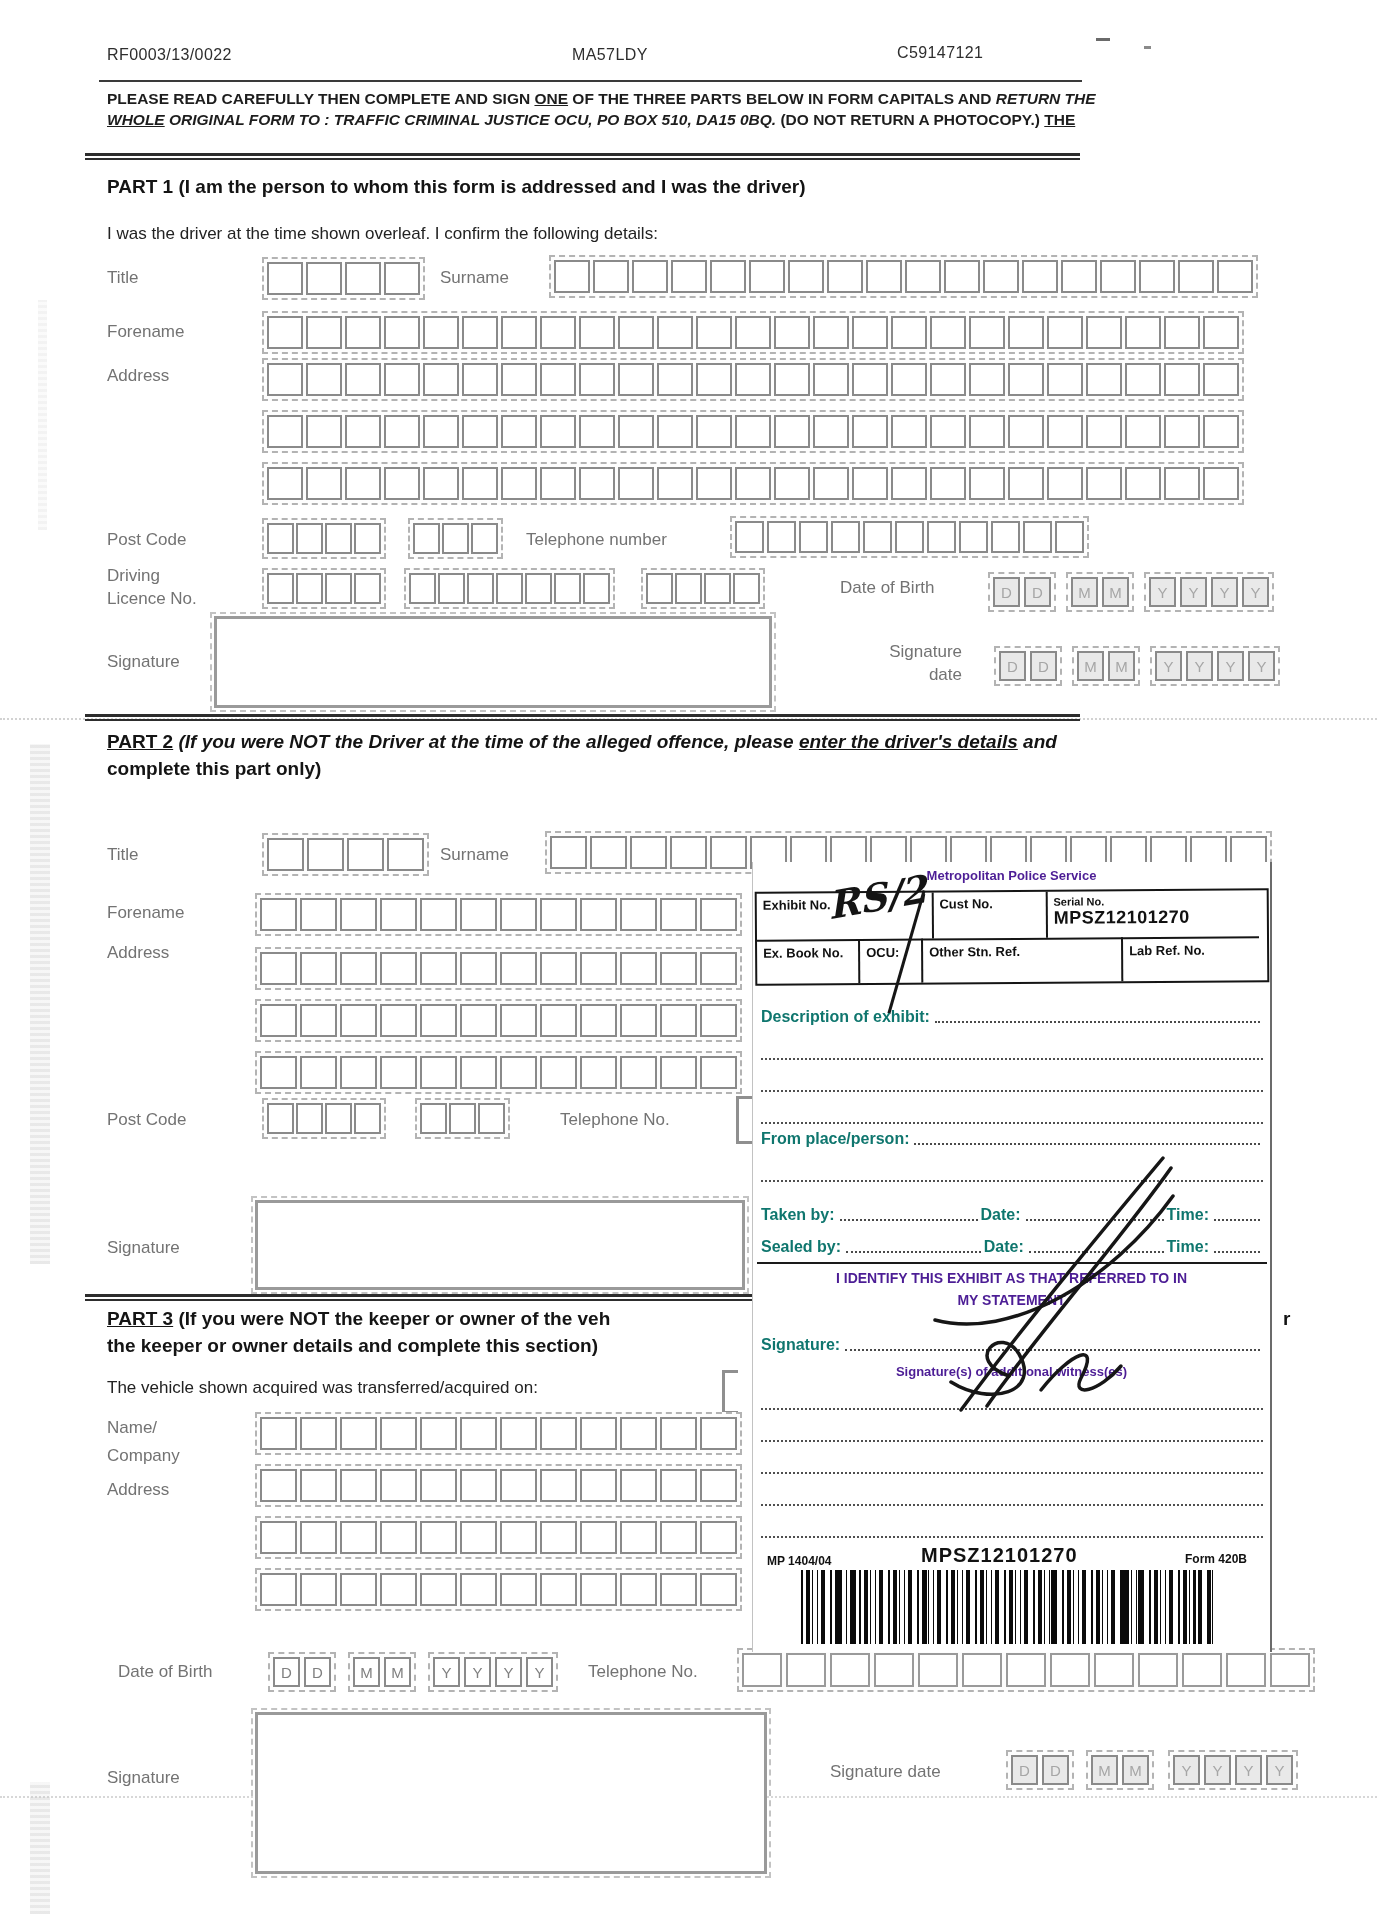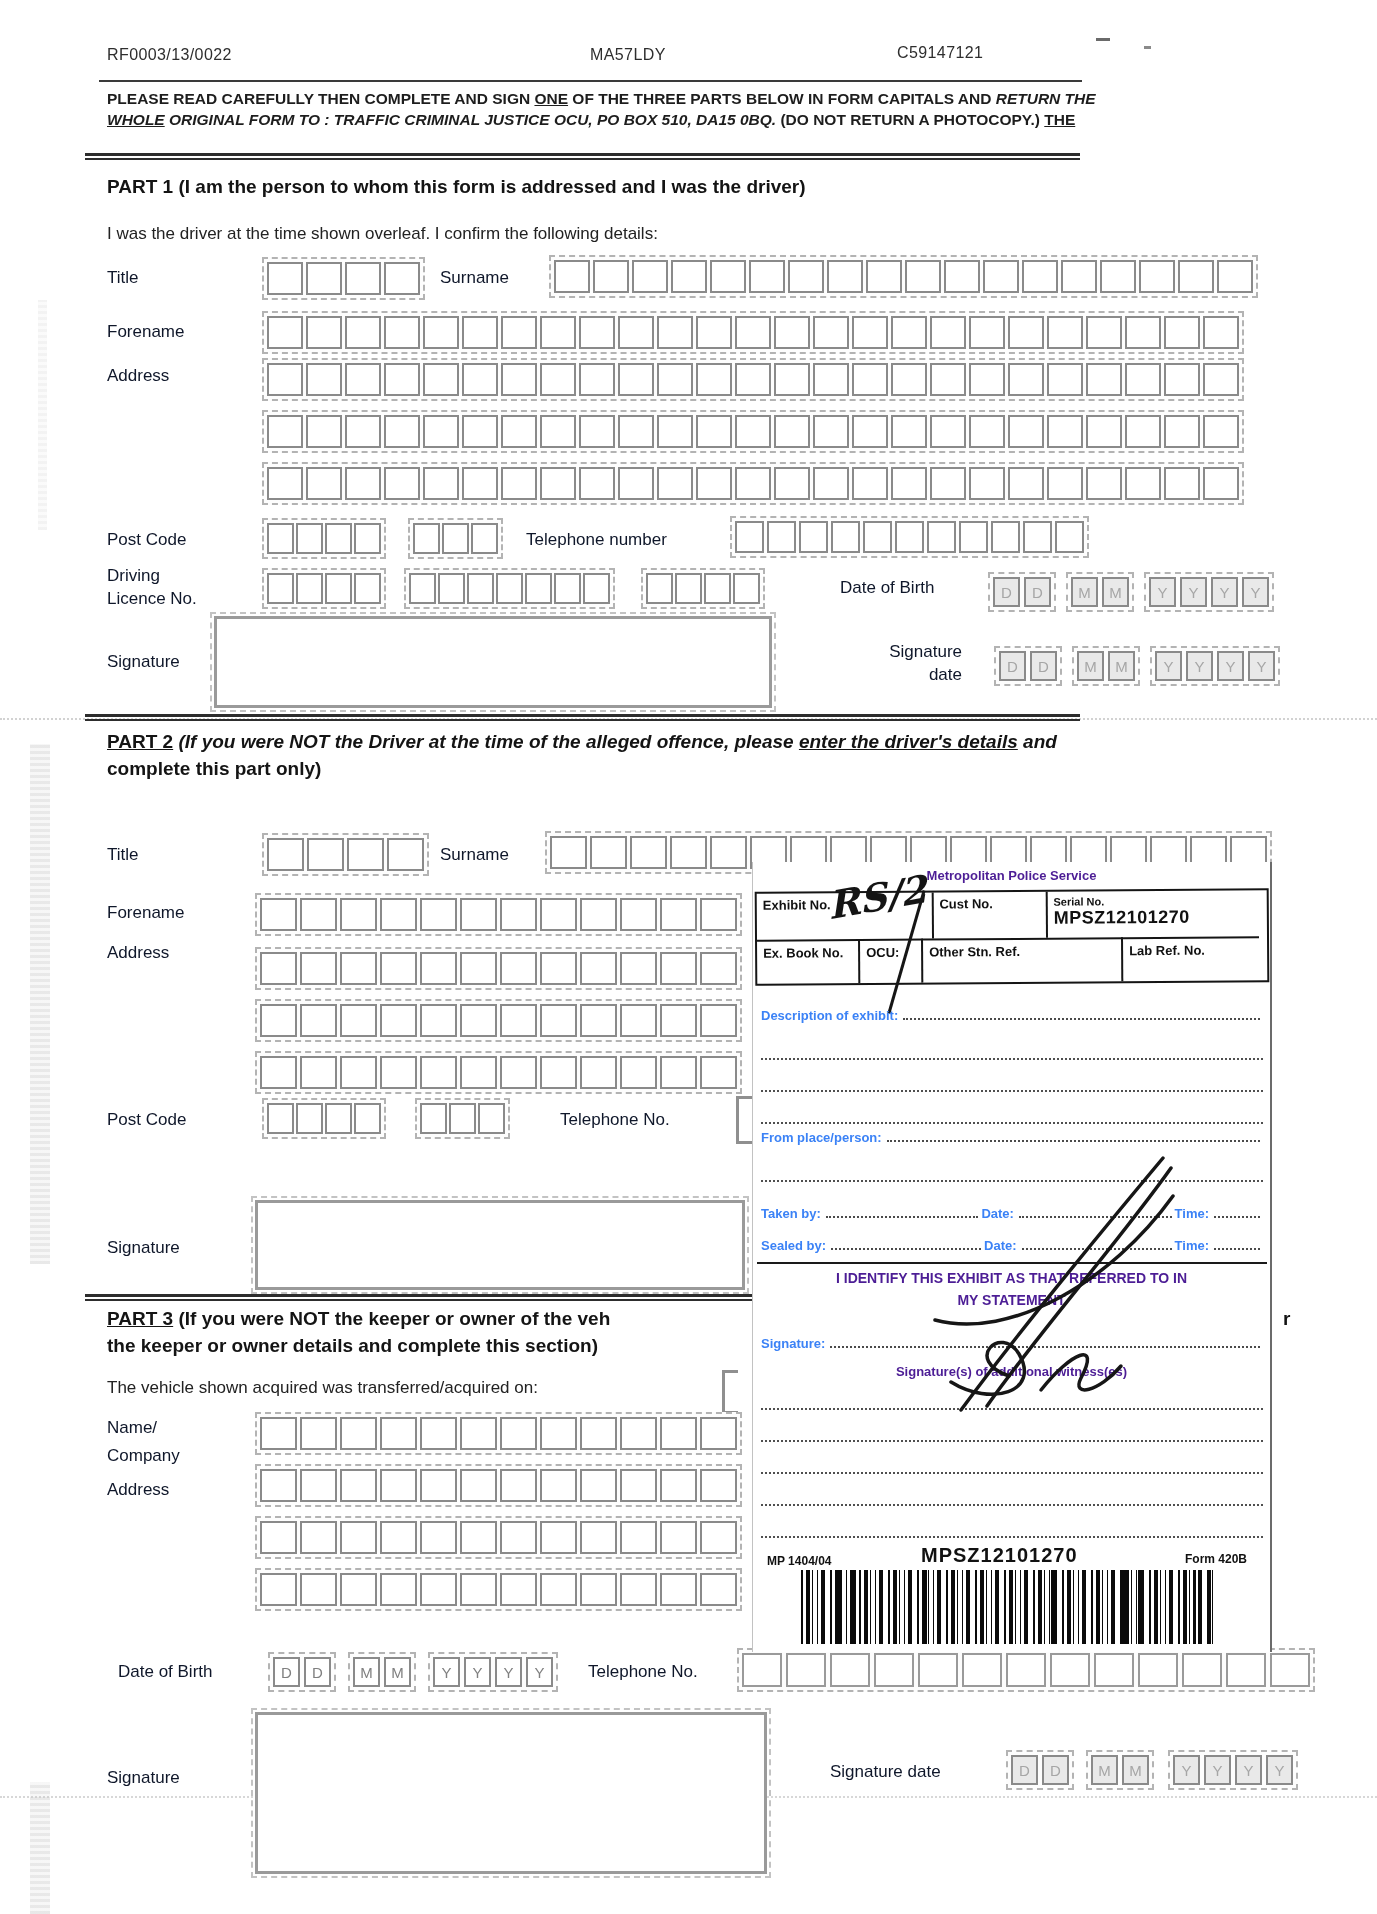--- a/index.html
+++ b/index.html
@@ -8,21 +8,21 @@
   font-family:"Liberation Sans",sans-serif;overflow:hidden;margin:0 auto}
 .abs{position:absolute}
 .hdr{font-size:16px;color:#2e2e2e;letter-spacing:.4px}
 .rule{position:absolute;height:2px;background:#3a3a3a}
 .drule{position:absolute;height:7px;border-top:3px solid #2d2d2d;border-bottom:2px solid #2d2d2d}
 .instr{position:absolute;font-size:15.5px;font-weight:bold;color:#1d1d1d;line-height:21px;white-space:nowrap}
 .it{font-style:italic}
 .un{text-decoration:underline}
 .phead{position:absolute;font-size:19px;font-weight:bold;color:#141414;white-space:nowrap}
 .body17{position:absolute;font-size:17px;color:#222;white-space:nowrap}
-.lbl{position:absolute;font-size:17px;color:#0f172a;white-space:nowrap}
+.lbl{position:absolute;font-size:17px;color:#737373;white-space:nowrap}
 
 .boxrow{position:absolute;display:flex;gap:3px;padding:3px;border:2px dashed #b3b3b3;background:#fdfdfd}
 .boxrow .cell{width:36px;height:33px;border:2px solid #8a8a8a;background:#fff;flex:0 0 auto;
   display:flex;align-items:center;justify-content:center;font-size:15px;color:#9c9c9c}
 .boxrow.p2 .cell{width:37px;gap:3px}
 .boxrow.md{gap:2px}
 .boxrow.md .cell{width:27px;height:31px}
 .boxrow.sm{gap:3px}
 .boxrow.sm .cell{width:29px;height:32px}
 .boxrow.lg{gap:4px}
@@ -37,21 +37,21 @@
 .exlabel{position:absolute;left:752px;top:862px;width:520px;height:790px;background:#fff;z-index:5;
   border-left:1px solid #c2c2c2;border-right:2px solid #6b6b6b;color:#111}
 .exl{position:absolute;font-size:13px;font-weight:bold;color:#111;white-space:nowrap}
 .extable{position:absolute;left:2px;top:28px;width:514px;border:2px solid #151515;transform:rotate(-0.4deg);background:#fff}
 .exrow{display:flex}
 .excell{border-right:2px solid #151515;padding:4px 6px;font-size:13px;font-weight:bold;color:#111}
 .excell:last-child{border-right:none}
 .exrow1 .excell{height:46px}
 .exrow2 .excell{height:44px;border-top:2px solid #151515}
 .dotfill{flex:1;border-bottom:2px dotted #4a4a4a;margin:0 3px 3px 5px;align-self:flex-end;min-width:10px}
-.dotrow{position:absolute;display:flex;font-size:13px;font-weight:bold;color:#3b82f6;white-space:nowrap}
+.dotrow{position:absolute;display:flex;font-size:16px;font-weight:bold;color:#0f766e;white-space:nowrap}
 .dotline{position:absolute;border-top:2px dotted #4f4f4f;height:0}
 .excenter{position:absolute;width:100%;text-align:center;font-weight:bold;color:#4c1d95}
 .barcode{position:absolute;background-color:#fff;background:
   repeating-linear-gradient(90deg,#0a0a0a 0 2px,rgba(0,0,0,0) 2px 5px,#0a0a0a 5px 9px,rgba(0,0,0,0) 9px 11px,#0a0a0a 11px 12px,rgba(0,0,0,0) 12px 16px,#0a0a0a 16px 17px,rgba(0,0,0,0) 17px 20px,#0a0a0a 20px 24px,rgba(0,0,0,0) 24px 29px),
   repeating-linear-gradient(90deg,rgba(0,0,0,0) 0 37px,#0a0a0a 37px 40px,rgba(0,0,0,0) 40px 53px,#0a0a0a 53px 55px,rgba(0,0,0,0) 55px 71px)}
 .rs2{position:absolute;font-family:"DejaVu Serif",serif;font-style:italic;font-weight:bold;font-size:38px;
   color:#141414;transform:rotate(-10deg) skewX(-8deg)}
 .strip{position:absolute;background:repeating-linear-gradient(0deg,#d6d6d6 0 3px,#f0f0f0 3px 6px)}
 .smear{position:absolute;border-top:2px dotted #c7c7c7}
 </style>
@@ -62,21 +62,21 @@
 
   <div class="strip" style="left:30px;top:744px;width:20px;height:520px;opacity:.55"></div>
   <div class="strip" style="left:30px;top:1782px;width:20px;height:132px;opacity:.55"></div>
   <div class="strip" style="left:38px;top:300px;width:9px;height:230px;opacity:.3"></div>
   <div class="smear" style="left:0;top:718px;width:1377px;opacity:.8"></div>
   <div class="smear" style="left:0;top:1796px;width:1377px;opacity:.7"></div>
   <div class="abs" style="left:1096px;top:38px;width:14px;height:3px;background:#6a6a6a"></div>
   <div class="abs" style="left:1144px;top:46px;width:7px;height:3px;background:#8a8a8a"></div>
 
   <div class="abs hdr" style="left:107px;top:46px">RF0003/13/0022</div>
-  <div class="abs hdr" style="left:590px;top:46px">MA57LDY</div>
+  <div class="abs hdr" style="left:572px;top:46px">MA57LDY</div>
   <div class="abs hdr" style="left:897px;top:44px">C59147121</div>
   <div class="rule" style="left:99px;top:80px;width:983px"></div>
 
   <div class="instr" style="left:107px;top:88px"><span>PLEASE READ CAREFULLY THEN COMPLETE AND SIGN </span><span class="un">ONE</span><span> OF THE THREE PARTS BELOW IN FORM CAPITALS AND </span><span class="it">RETURN THE</span></div>
   <div class="instr" style="left:107px;top:109px"><span class="it un">WHOLE</span><span class="it"> ORIGINAL FORM TO : TRAFFIC CRIMINAL JUSTICE OCU, PO BOX 510, DA15 0BQ.</span><span> (DO NOT RETURN A PHOTOCOPY.) </span><span class="un">THE</span></div>
   <div class="drule" style="left:85px;top:153px;width:995px"></div>
 
   <div class="phead" style="left:107px;top:176px"><span>PART 1</span><span> (I am the person to whom this form is addressed and I was the driver)</span></div>
   <div class="body17" style="left:107px;top:224px">I was the driver at the time shown overleaf.  I confirm the following details:</div>
 

